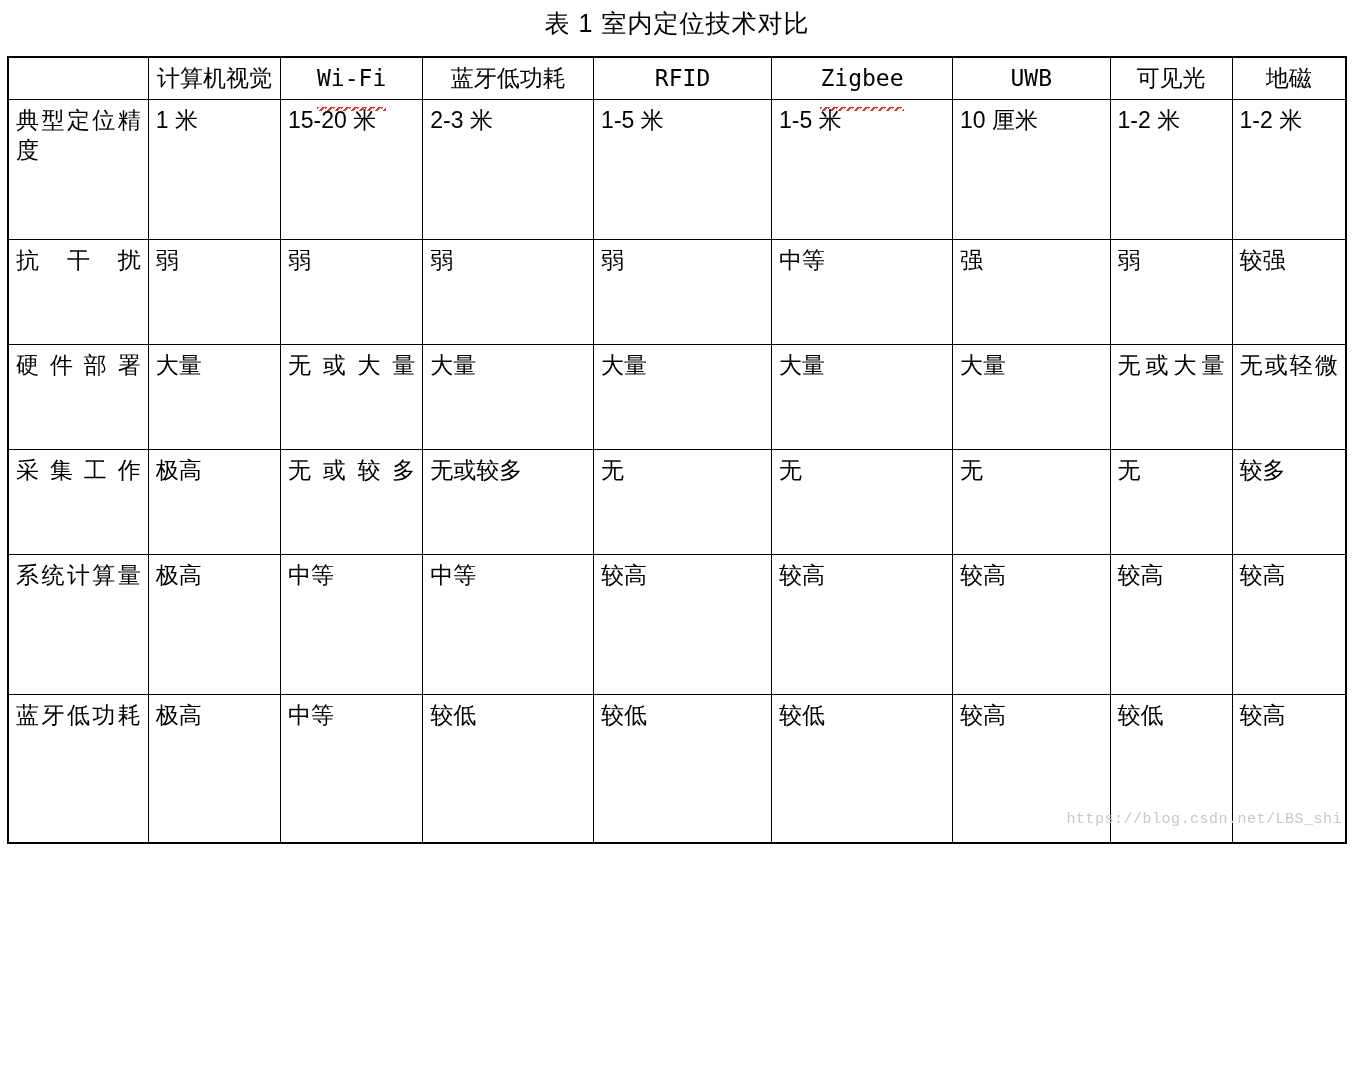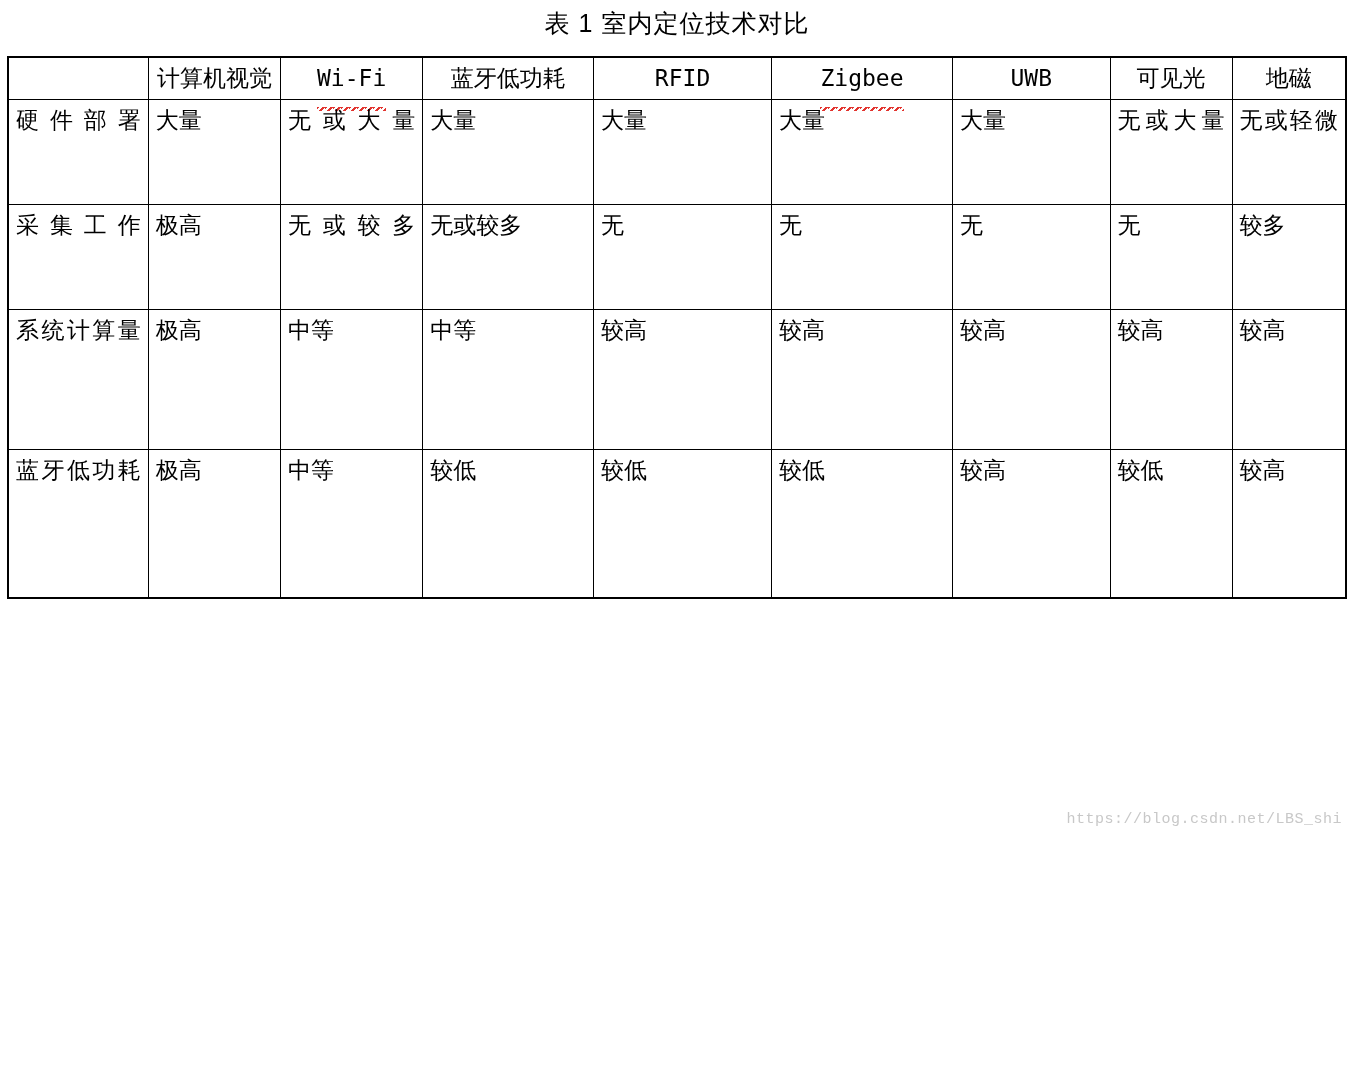--- a/index.html
+++ b/index.html
@@ -120,21 +120,43 @@
         <td>蓝牙低功耗</td>
         <td><span class="hdr-latin">RFID</span></td>
         <td><span class="hdr-latin spell">Zigbee</span></td>
         <td><span class="hdr-latin">UWB</span></td>
         <td>可见光</td>
         <td>地磁</td>
       </tr>
     </thead>
     <tbody>
 
-
+      <tr style="height:140px">
+        <td class="rowhead">典型定位精度</td>
+        <td>1 米</td>
+        <td>15-20 米</td>
+        <td>2-3 米</td>
+        <td>1-5 米</td>
+        <td>1-5 米</td>
+        <td>10 厘米</td>
+        <td>1-2 米</td>
+        <td>1-2 米</td>
+      </tr>
+
+      <tr style="height:105px">
+        <td class="rowhead">抗干扰</td>
+        <td>弱</td>
+        <td>弱</td>
+        <td>弱</td>
+        <td>弱</td>
+        <td>中等</td>
+        <td>强</td>
+        <td>弱</td>
+        <td>较强</td>
+      </tr>
 
       <tr style="height:105px">
         <td class="rowhead">硬件部署</td>
         <td>大量</td>
         <td class="just">无或大量</td>
         <td>大量</td>
         <td>大量</td>
         <td>大量</td>
         <td>大量</td>
         <td class="just">无或大量</td>

